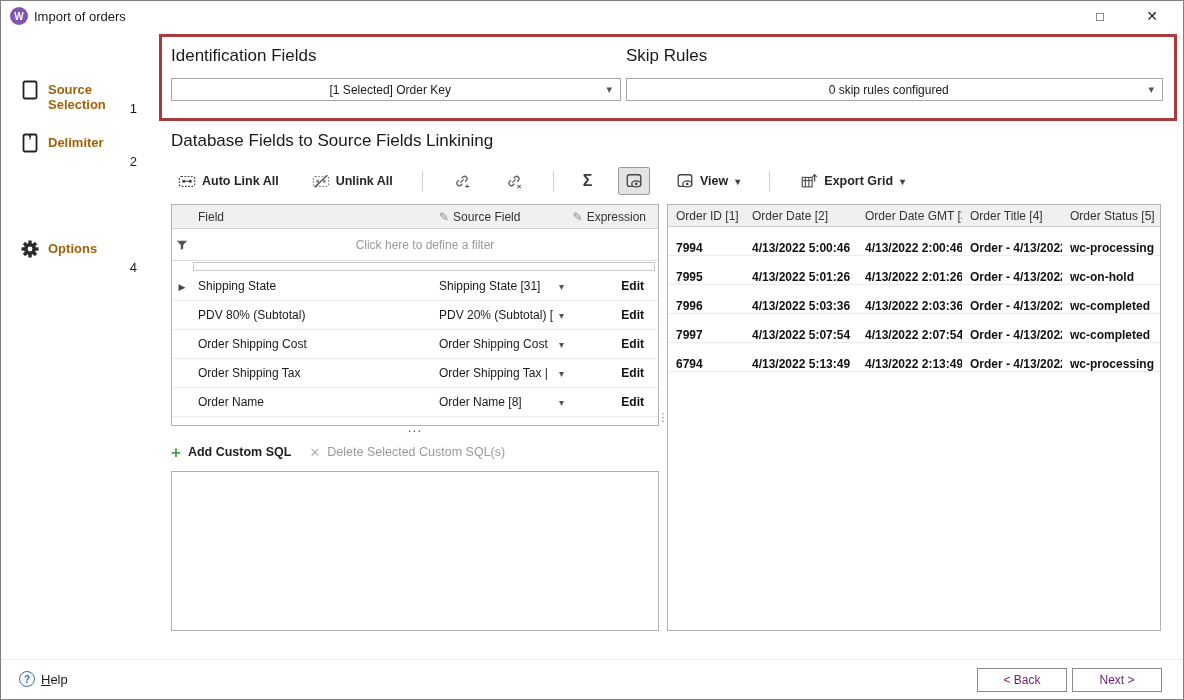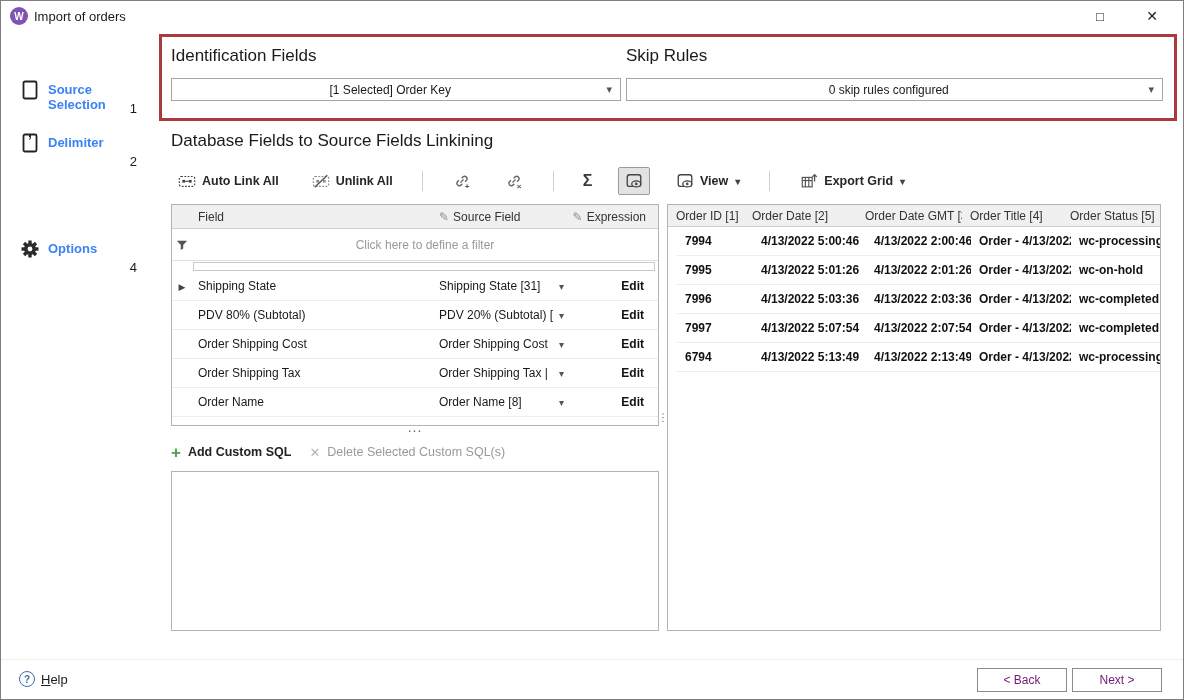--- a/index.html
+++ b/index.html
@@ -11,21 +11,21 @@
   .app-icon { position:absolute; left:9px; top:6px; width:18px; height:18px; border-radius:50%; background:#7f54b3; color:#fff; font-size:10px; font-weight:bold; display:flex; align-items:center; justify-content:center; }
   .win-title { position:absolute; left:33px; top:8px; font-size:13px; color:#1a1a1a; }
   .win-btn { position:absolute; top:3px; width:34px; height:24px; display:flex; align-items:center; justify-content:center; font-size:14px; color:#222; cursor:default; }
   .btn-max { right:66px; font-size:13px; }
   .btn-close { right:14px; }
 
   
   .sidebar { position:absolute; left:0; top:30px; width:158px; bottom:40px; background:#fff; }
   .side-item { position:absolute; left:7px; width:139px; height:50px; }
   .side-item .icon { position:absolute; left:11px; top:4px; width:22px; height:22px; }
-  .side-item .lbl { position:absolute; left:40px; top:7px; font-size:13px; font-weight:600; color:#3b82f6; }
+  .side-item .lbl { position:absolute; left:40px; top:7px; font-size:13px; font-weight:600; color:#a16207; }
   .side-item .num { position:absolute; right:10px; top:26px; font-size:13px; color:#1a1a1a; }
   .side-item.selected { border:2px solid #000; }
   .si-1 { top:44px; } .si-2 { top:97px; } .si-3 { top:139px; } .si-4 { top:203px; }
 
   
   .red-box { position:absolute; left:158px; top:33px; width:1018px; height:87px; border:3px solid #aa3b3d; background:#fff; }
   .section-h { font-size:17px; color:#1a1a1a; font-weight:400; }
   .idf-h { position:absolute; left:170px; top:45px; }
   .skip-h { position:absolute; left:625px; top:45px; }
   .combo { position:absolute; top:77px; height:23px; border:1px solid #a6a6a6; background:#fff; font-size:12px; color:#1a1a1a; display:flex; align-items:center; padding:0 8px; }
@@ -74,21 +74,21 @@
   .sql-bar { position:absolute; left:170px; top:439px; height:24px; display:flex; align-items:center; gap:18px; }
   .sql-add { display:flex; align-items:center; gap:7px; font-size:12.5px; font-weight:600; color:#222; }
   .plus { color:#4f9e4f; font-size:17px; font-weight:bold; line-height:1; }
   .sql-del { display:flex; align-items:center; gap:7px; font-size:12.5px; color:#9a9a9a; }
   .gray-x { color:#b5b5b5; font-size:13px; }
   .sql-box { position:absolute; left:170px; top:470px; width:488px; height:160px; border:1px solid #b3b3b3; background:#fff; resize:none; font-family:"Liberation Sans", sans-serif; }
 
   
   .rgrid { position:absolute; left:666px; top:203px; width:494px; height:427px; border:1px solid #b3b3b3; background:#fff; overflow:hidden; }
   .rg-head { display:flex; height:22px; background:#f0f0f0; border-bottom:1px solid #cfcfcf; align-items:center; font-size:12px; color:#333; white-space:nowrap; }
-  .rgrow { display:flex; height:29px; align-items:center; border-bottom:1px solid #ececec; font-size:12px; color:#111; white-space:nowrap;margin-left:9px; }
+  .rgrow { display:flex; height:29px; align-items:flex-end; border-bottom:1px solid #ececec; font-size:12px; color:#111; white-space:nowrap; }
   .rgc { flex:none; padding:0 8px; overflow:hidden; }
   .c0 { width:76px; } .c1 { width:113px; text-align:right; } .c2 { width:105px; text-align:right; }
   .c3 { width:100px; } .c4 { width:92px; } .c5 { width:40px; }
   .rgrow .rgc { font-weight:bold; }
   .rgrow .c5 { font-weight:400; color:#a8a8a8; }
 
   
   .footer { position:absolute; left:0; bottom:0; width:100%; height:40px; background:#fff; border-top:1px solid #f0f0f0; }
   .help { position:absolute; left:18px; top:11px; display:flex; align-items:center; gap:6px; font-size:13px; color:#1a1a1a; }
   .help-icon { width:16px; height:16px; border-radius:50%; border:1.4px solid #3b6ea5; color:#3b6ea5; font-size:10px; font-weight:bold; display:flex; align-items:center; justify-content:center; }

